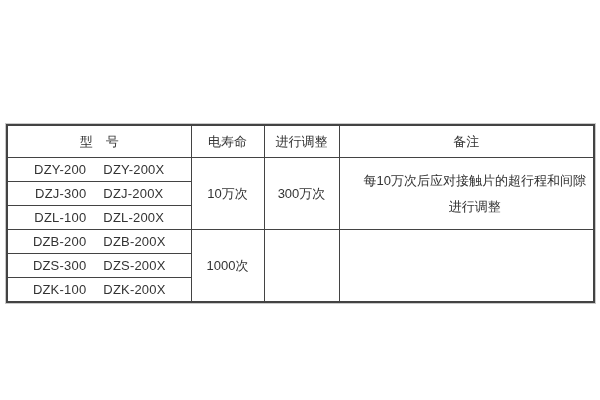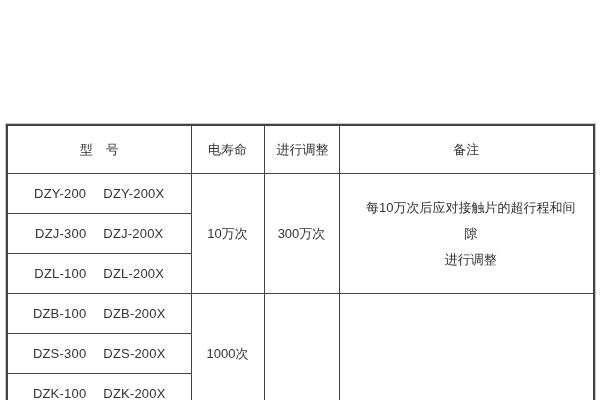--- a/index.html
+++ b/index.html
@@ -33,21 +33,21 @@
     background: #ffffff;
   }
   .spec-table th,
   .spec-table td {
     border: 1px solid #434343;
     font-weight: normal;
     font-size: 13px;
     color: #333333;
     text-align: center;
     vertical-align: middle;
-    padding: 12px;
+    padding: 4px;
     background: #ffffff;
     overflow: hidden;
     white-space: nowrap;
   }
   .spec-table tr.header-row th {
     height: 23px;
   }
   .spec-table tbody tr {
     height: 21px;
   }
@@ -117,21 +117,21 @@
         <td class="model-cell">
           <span class="model-pair">
             <span>DZL-100</span>
             <span>DZL-200X</span>
           </span>
         </td>
       </tr>
       <tr>
         <td class="model-cell">
           <span class="model-pair">
-            <span>DZB-100</span>
+            <span>DZB-200</span>
             <span>DZB-200X</span>
           </span>
         </td>
         <td rowspan="3">1000次</td>
         <td rowspan="3"></td>
         <td rowspan="3" class="remarks-cell"></td>
       </tr>
       <tr>
         <td class="model-cell">
           <span class="model-pair">

